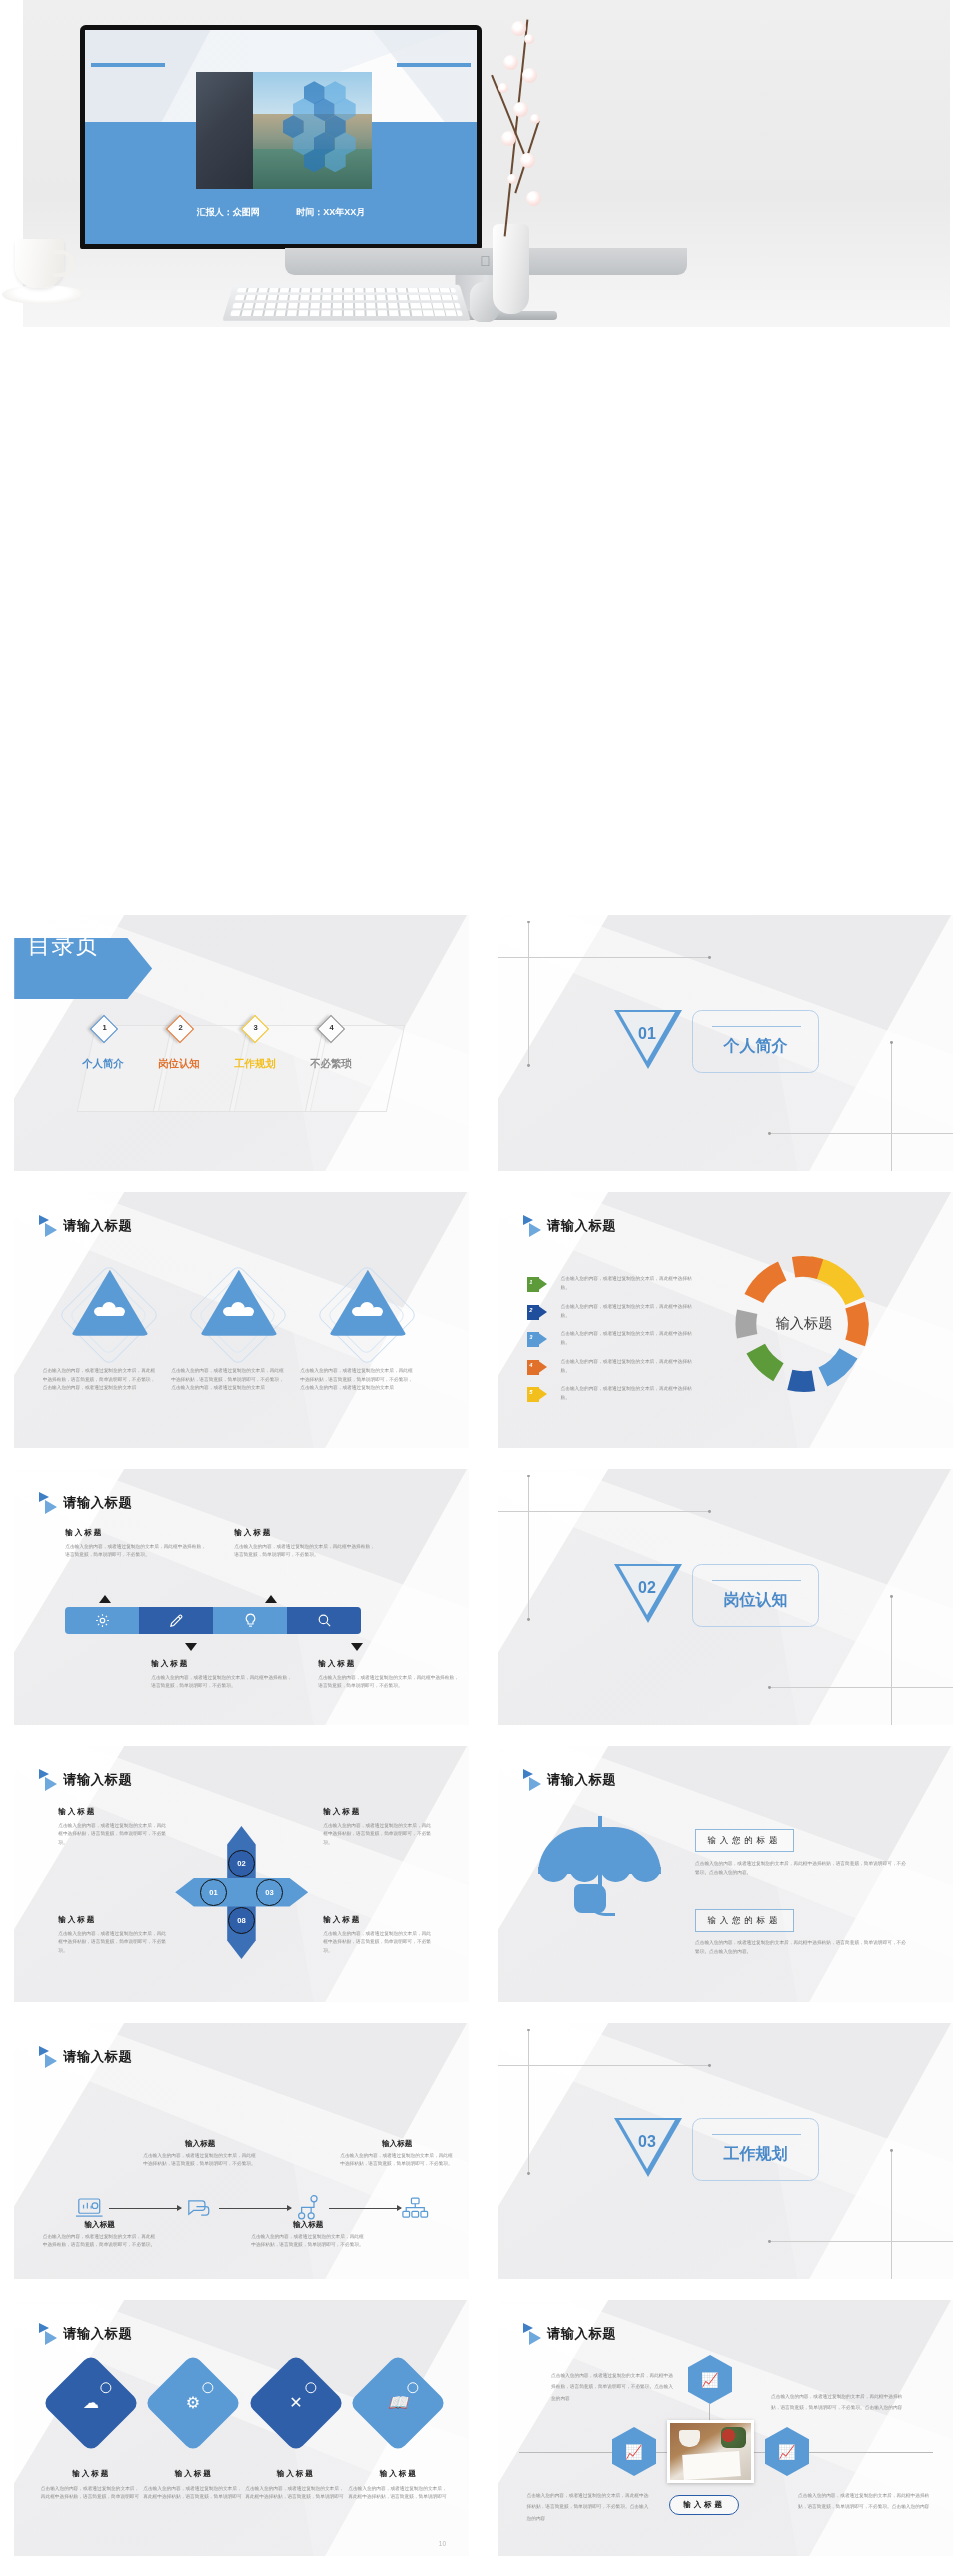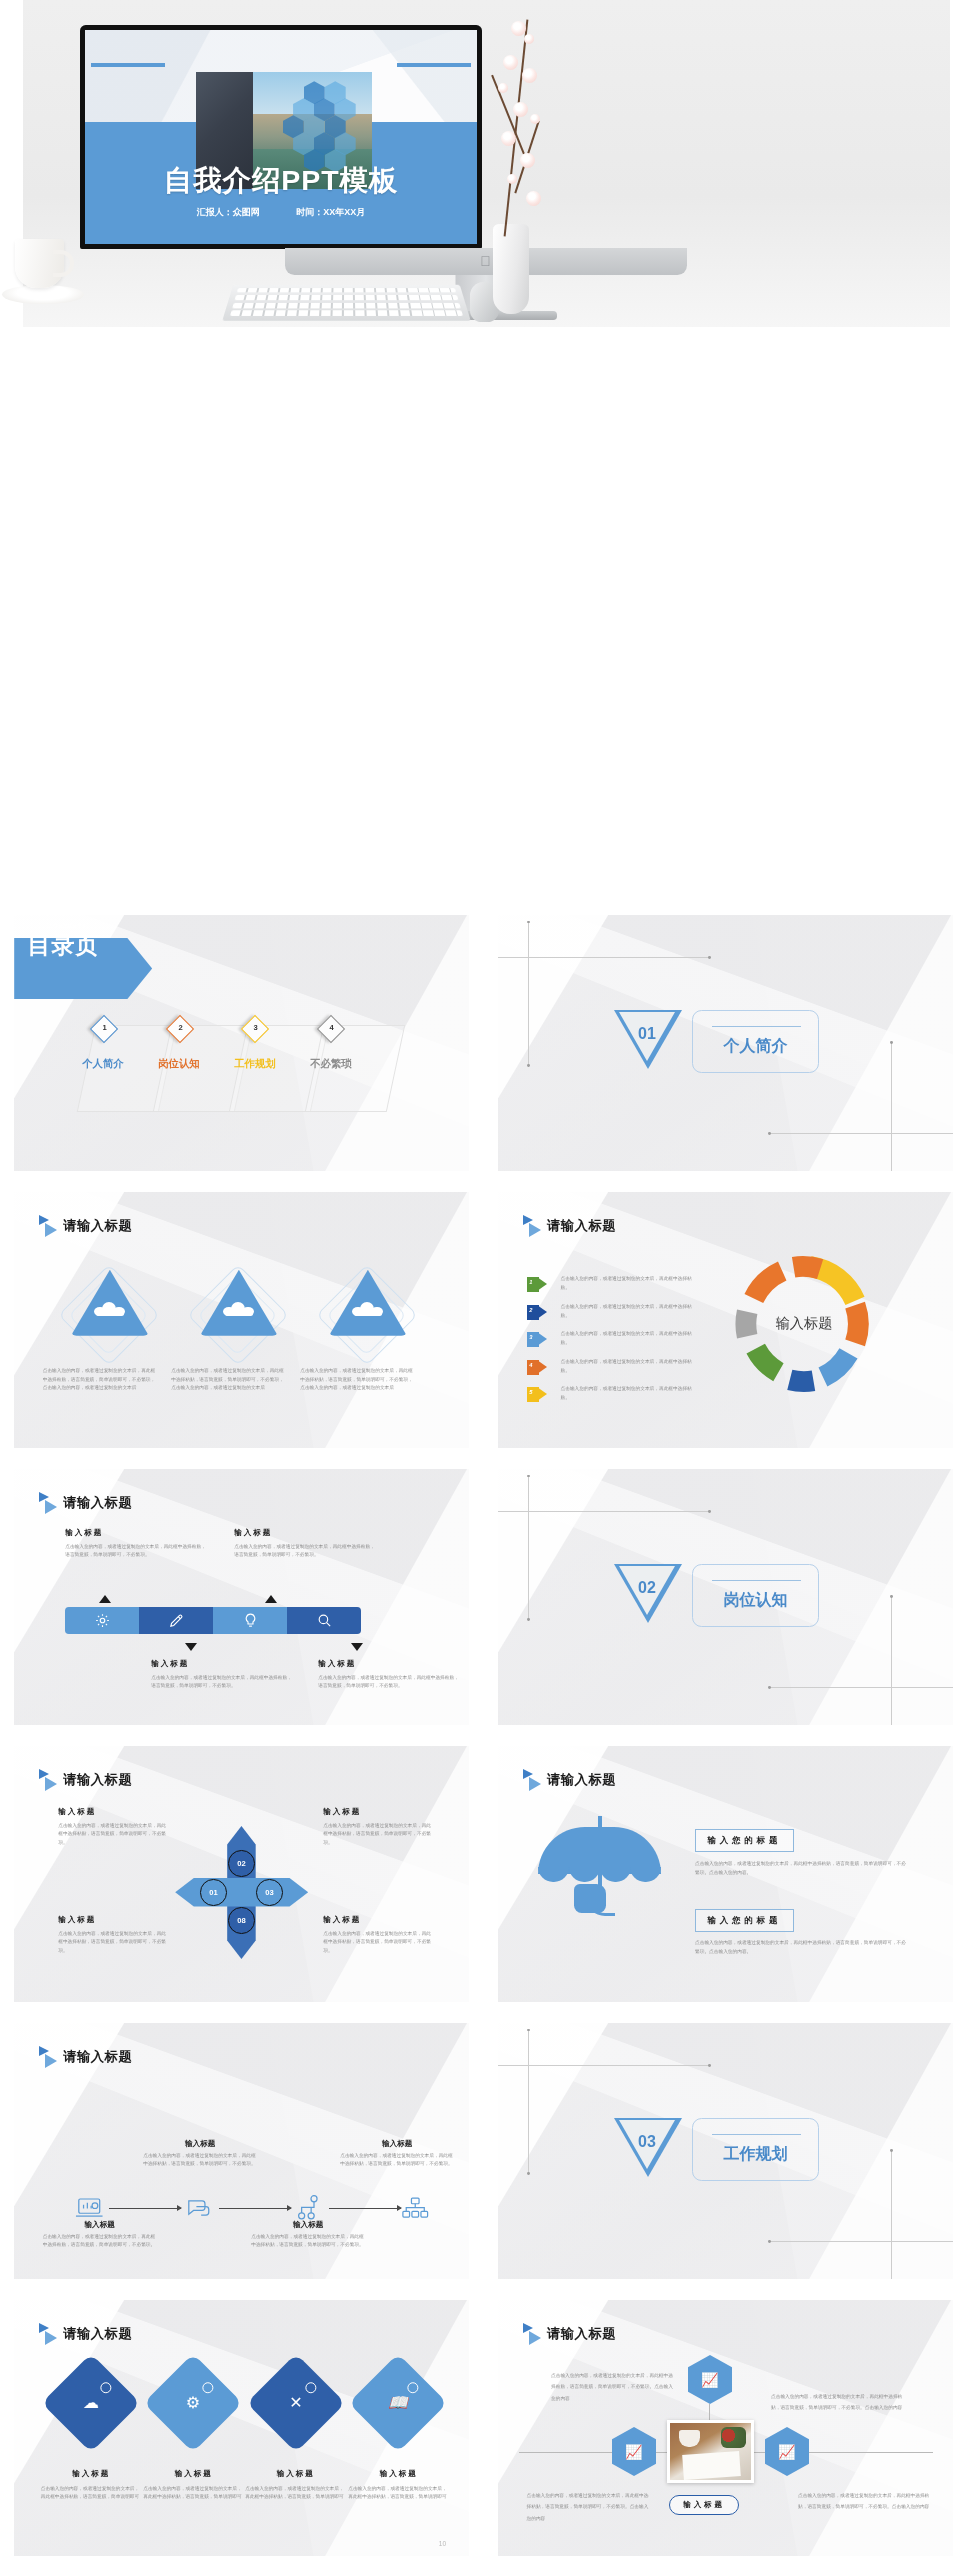--- a/index.html
+++ b/index.html
@@ -108,21 +108,21 @@
       border-left:12.3px solid #6fa8dc; border-top:7.6px solid transparent; border-bottom:7.6px solid transparent; }
 
   .pg { position:absolute; right:23px; bottom:9.5px; font-size:6.6px; color:#b9b9b9; }
 
   .body-txt { font-size:4.7px; line-height:1.85; color:#8a8a8a; }
 
   
   .contents-banner { position:absolute; left:0; top:23px; width:138px; height:61px; background:#5b9bd5;
       clip-path: polygon(0 0, 82% 0, 100% 50%, 82% 100%, 0 100%); }
   .contents-en { position:absolute; left:34px; top:7.6px; font-size:5.7px; color:#fff; letter-spacing:0.9px; font-weight:bold;}
-  .contents-cn { position:absolute; left:13.3px; top:15px; font-size:23px; color:#fff; font-weight:bold; letter-spacing:0.9px;}
+  .contents-cn { position:absolute; left:13.3px; top:15px; font-size:23px; color:#fff; font-weight:normal; letter-spacing:0.9px;}
   .para-card { position:absolute; width:82px; height:87px; border:0.9px solid #e3e3e3;
       transform: skewX(-12deg); background:rgba(255,255,255,.22); }
   .diam { position:absolute; width:20px; height:20px; transform:rotate(45deg);
       border:1.9px solid #5b9bd5; background:#fdfdfd; box-shadow:-1.9px 1.9px 2.8px rgba(0,0,0,.18); }
   .diam span { display:block; transform:rotate(-45deg); font-size:7.6px; font-weight:bold; color:#333;
       text-align:center; line-height:16px; }
   .ct-label { position:absolute; font-size:10.4px; font-weight:bold; white-space:nowrap; }
 
   
   .sec-tri { position:absolute; width:0;height:0; border-left:34px solid transparent;
@@ -180,21 +180,21 @@
   
   .umbrella { position:absolute; width:123px; height:123px; }
   .umb-canopy { position:absolute; left:0; top:17px; width:123px; height:47px; background:#5b9bd5;
       border-radius:62px 62px 0 0; }
   .umb-scal { position:absolute; bottom:-7.6px; width:31px; height:15px; background:#5b9bd5; border-radius:0 0 15px 15px; }
   .umb-pole { position:absolute; left:60px; top:5.7px; width:3.8px; height:82px; background:#5b9bd5; }
   .umb-hook { position:absolute; left:48px; top:85px; width:28.5px; height:21px;
       border:3.8px solid #5b9bd5; border-top:none; border-right:none; border-radius:0 0 0 19px; }
   .umb-hand { position:absolute; left:36px; top:74px; width:32px; height:28.5px; background:#5b9bd5; border-radius:5.7px 9.5px 7.6px 7.6px; }
   .box-h { position:absolute; border:0.9px solid #8fb8dd; padding:4.7px 11.4px; font-size:8.5px;
-      font-weight:bold; letter-spacing:3.8px; color:#1d1d1d; background:rgba(255,255,255,.35); }
+      font-weight:normal; letter-spacing:3.8px; color:#1d1d1d; background:rgba(255,255,255,.35); }
 
   
   .pnode { position:absolute; width:28.5px; height:25px; }
   .pline { position:absolute; height:0.9px; background:#4a4a4a; }
   .pline:after { content:""; position:absolute; right:-0.9px; top:-2.8px; width:0;height:0;
       border-left:5.7px solid #4a4a4a; border-top:3.3px solid transparent; border-bottom:3.3px solid transparent; }
   .pcard { position:absolute; width:114px; }
   .pcard h4 { font-size:7.6px; font-weight:bold; color:#1d1d1d; text-align:center; margin-bottom:2.8px; }
 
   
@@ -249,21 +249,20 @@
             <div class="hex" style="left:0;top:34px;"></div>
             <div class="hex lite" style="left:21px;top:34px;"></div>
             <div class="hex" style="left:42px;top:34px;"></div>
             <div class="hex lite" style="left:10.4px;top:51px;"></div>
             <div class="hex" style="left:31px;top:51px;"></div>
             <div class="hex lite" style="left:52px;top:51px;"></div>
             <div class="hex" style="left:21px;top:68px;"></div>
             <div class="hex lite" style="left:42px;top:68px;"></div>
           </div>
         </div>
-        <div class="mon-title">自我介绍PPT模板</div>
         <div class="mon-sub">
           <span>汇报人：众图网</span>
           <span>时间：XX年XX月</span>
         </div>
       </div>
     </div>
   </div>
   <div class="mon-neck"></div>
   <div class="apple"></div>
   <div class="stand"></div>

